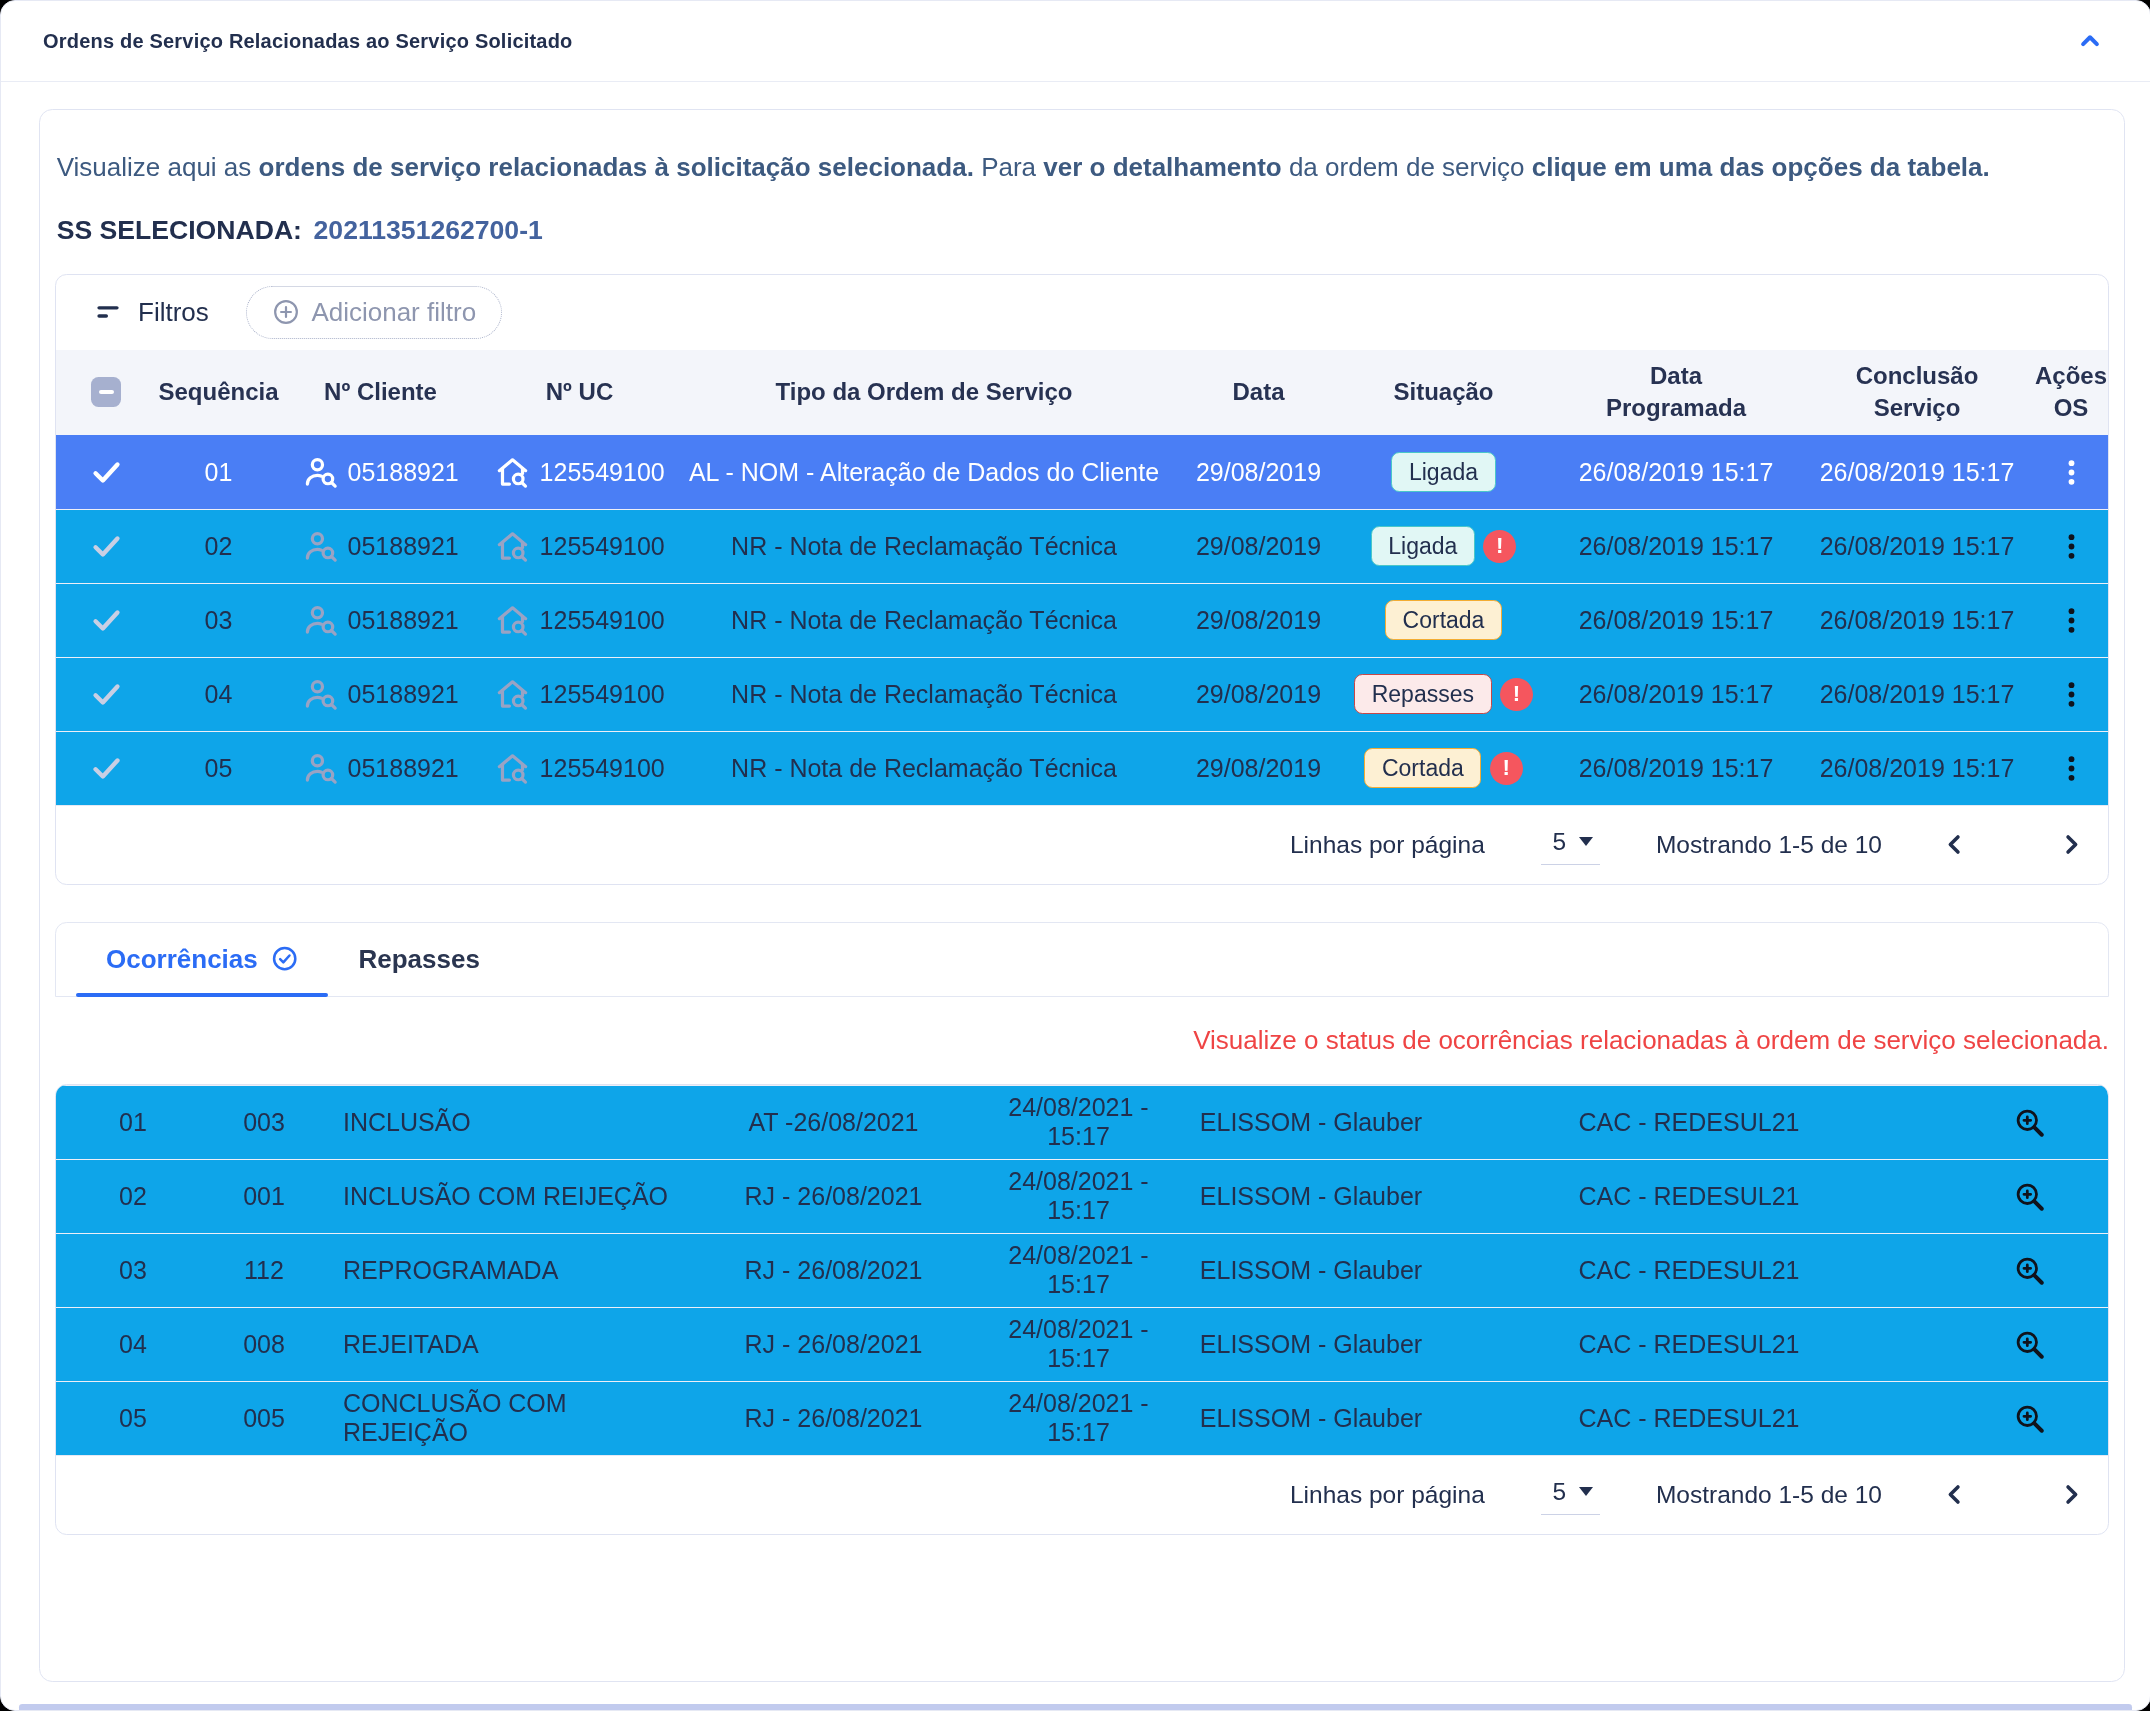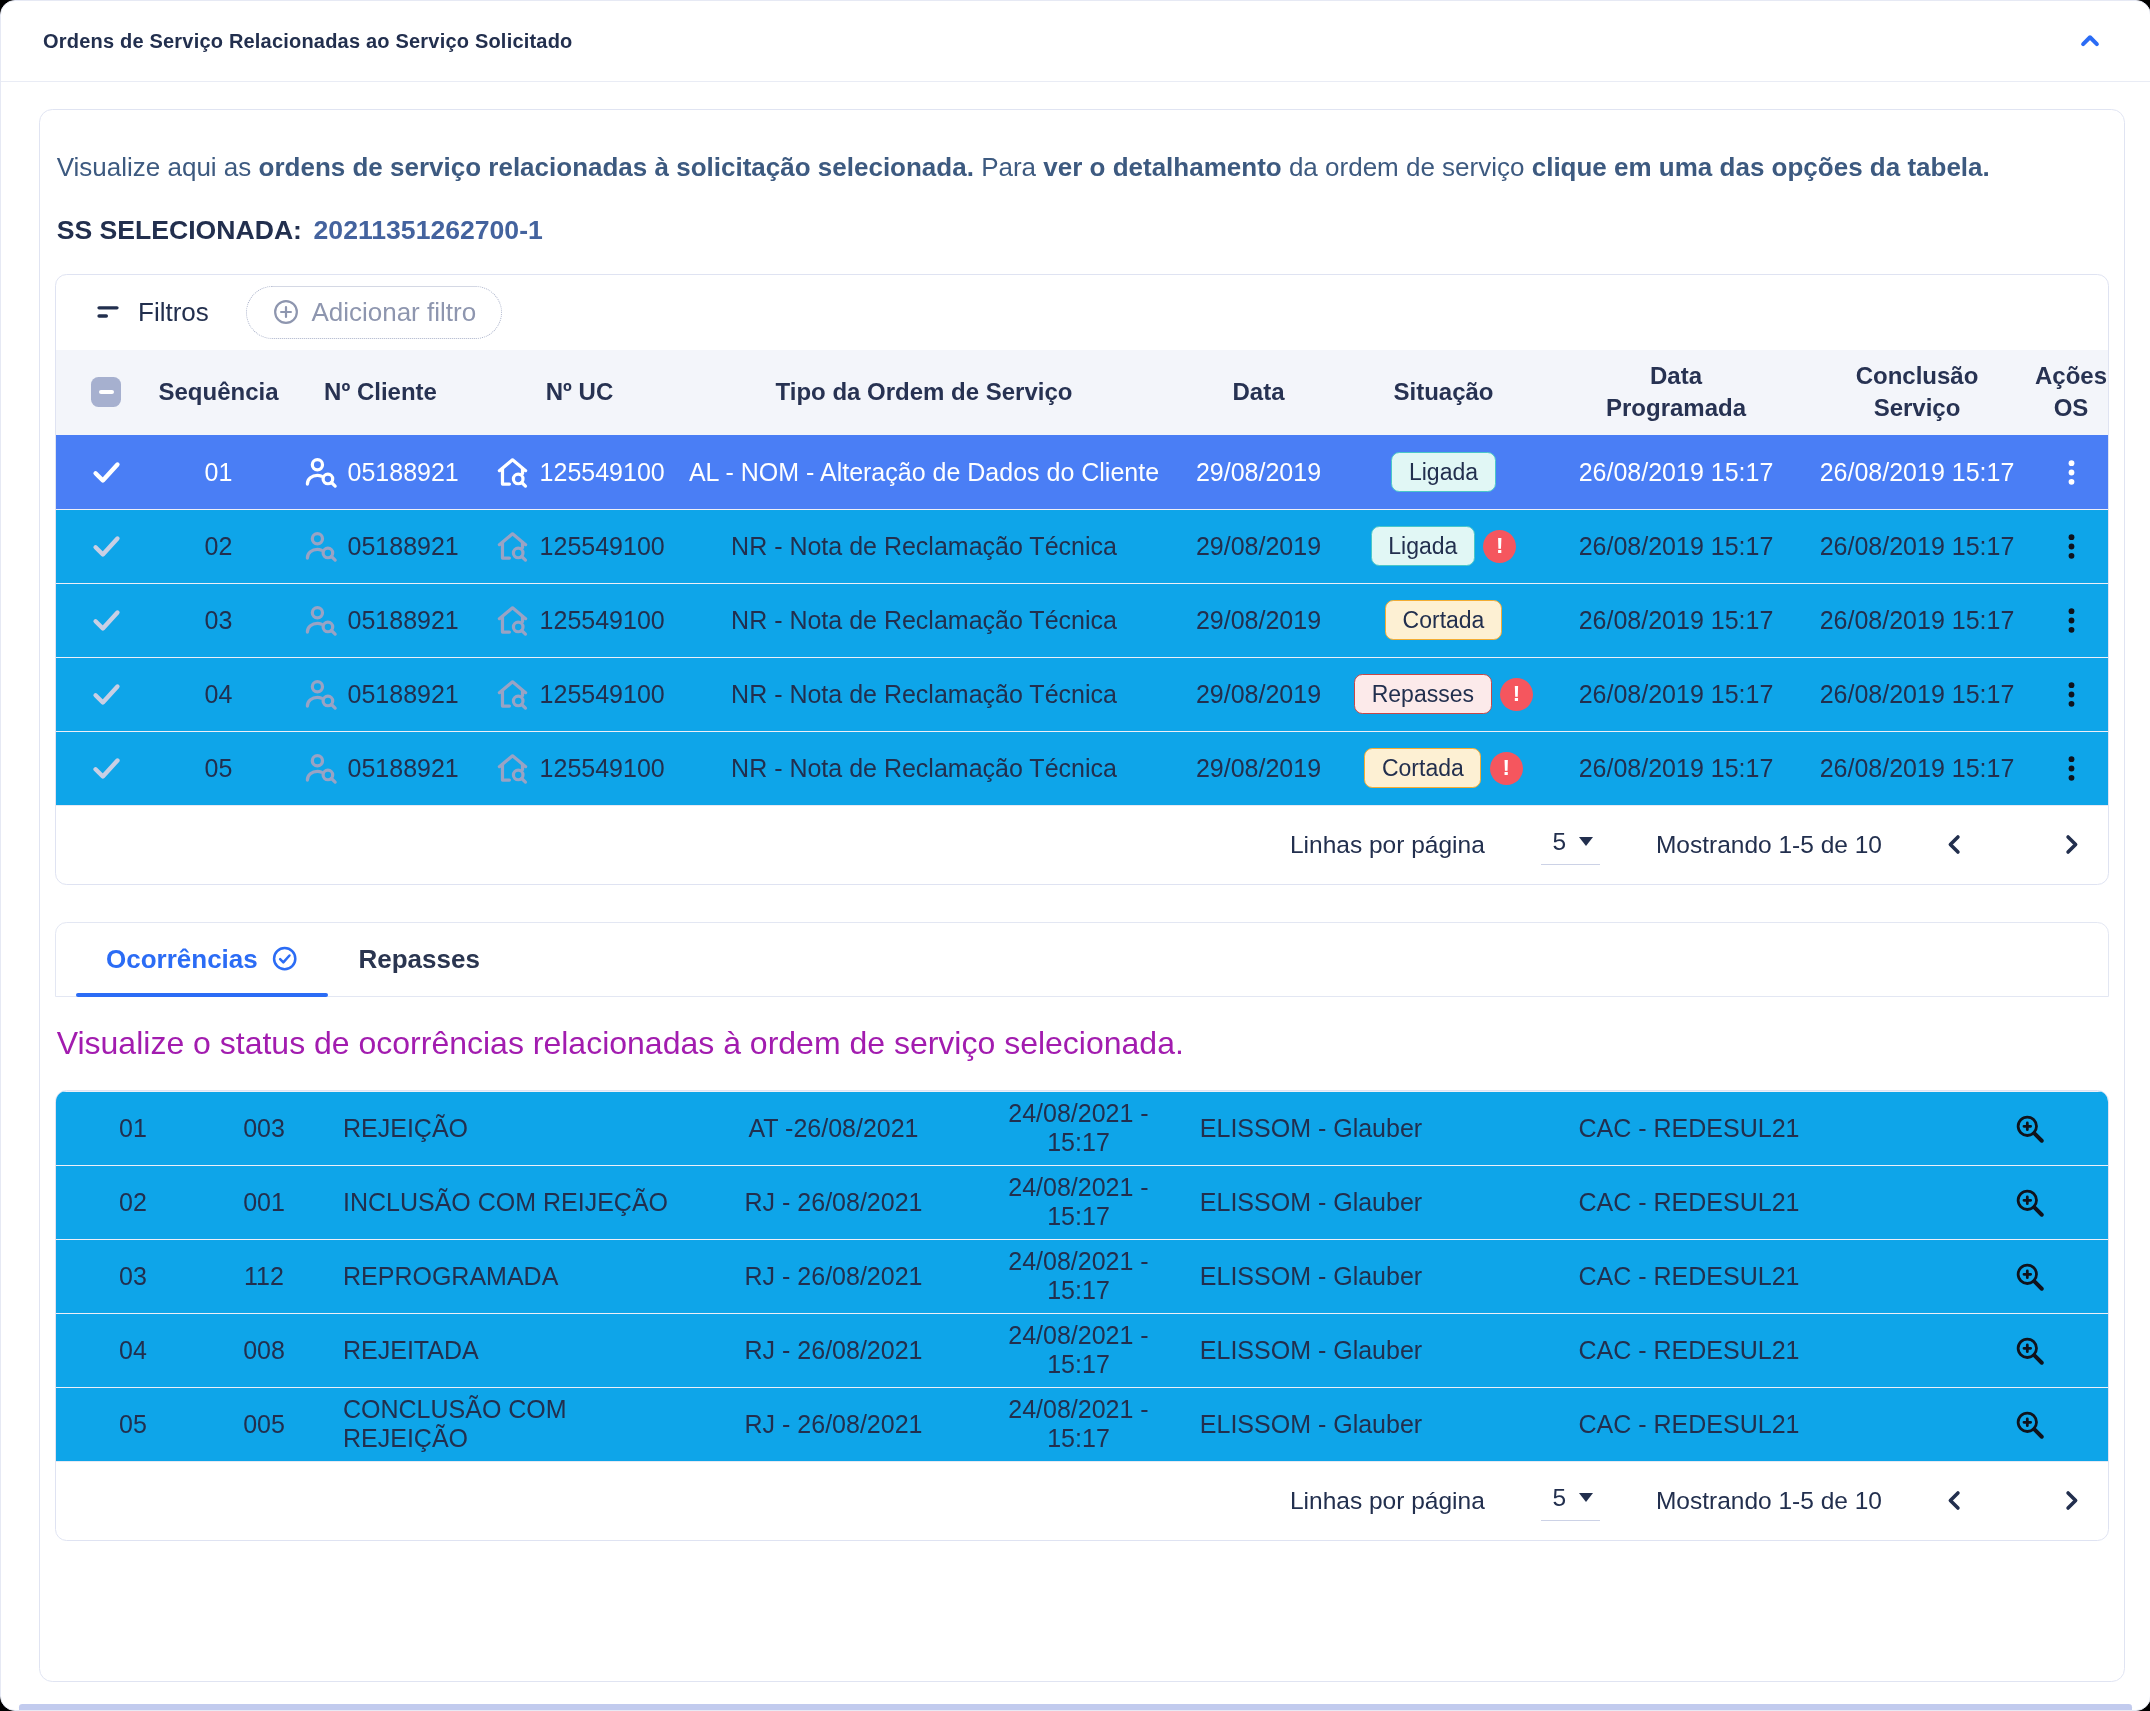--- a/index.html
+++ b/index.html
@@ -80,21 +80,21 @@
   .page-btn + .page-btn{margin-left:28px;}
   
   .tabs{
     display:flex;align-items:stretch;margin-top:37px;height:75px;box-sizing:border-box;
     border:1.7px solid #e3e7f3;border-radius:11.6px 11.6px 0 0;background:#fff;
   }
   .tab{display:flex;align-items:center;gap:13.3px;padding:0 30px;font-size:26px;font-weight:700;color:#2a3550;position:relative;cursor:pointer;}
   .tab:first-child{margin-left:20px;color:#5f6b85;}
   .tab.active{color:#2b6cf5;}
   .tab.active::after{content:"";position:absolute;left:0;right:0;bottom:-1.7px;height:4.2px;background:#2b6cf5;border-radius:2.5px;}
-  .occ-intro{margin:28px 0 0 1.7px;font-size:32px;color:#a21caf;}
+  .occ-intro{margin:28px 0 0 1.7px;font-size:26px;color:#ef4444;text-align:right;}
   .detail-btn{background:none;border:none;cursor:pointer;color:#10131c;display:flex;padding:3.3px;}
   .bottom-strip{position:absolute;bottom:0;left:18.3px;right:18.3px;height:5.8px;background:#c2cbee;border-radius:3.3px 3.3px 0 0;}
 </style>
 </head>
 <body>
 
 <div class="outer">
 
   <div class="panel-header">
     <div class="panel-title">Ordens de Serviço Relacionadas ao Serviço Solicitado</div>
@@ -464,21 +464,21 @@
     </div>
 
     <p class="occ-intro">Visualize o status de ocorrências relacionadas à ordem de serviço selecionada.</p>
 
     <div class="card">
 
       <div>
   <div class="trow">
     <div class="cell d-num">01</div>
     <div class="cell d-cod">003</div>
-    <div class="cell d-desc">REJEIÇÃO</div>
+    <div class="cell d-desc">INCLUSÃO</div>
     <div class="cell d-sit">AT -26/08/2021</div>
     <div class="cell d-inc">24/08/2021 - 15:17</div>
     <div class="cell d-user">ELISSOM - Glauber</div>
     <div class="cell d-area">CAC - REDESUL21</div>
     <div class="cell d-det">
       <button class="detail-btn">
         <span style="display:flex;">
           <svg viewBox="0 0 24 24" width="35" height="35" fill="none" stroke="currentColor" stroke-width="1.9" stroke-linecap="round">
                     <circle cx="10.5" cy="10.5" r="6.3"></circle>
                     <path d="M10.5 8.2v4.6M8.2 10.5h4.6"></path>

